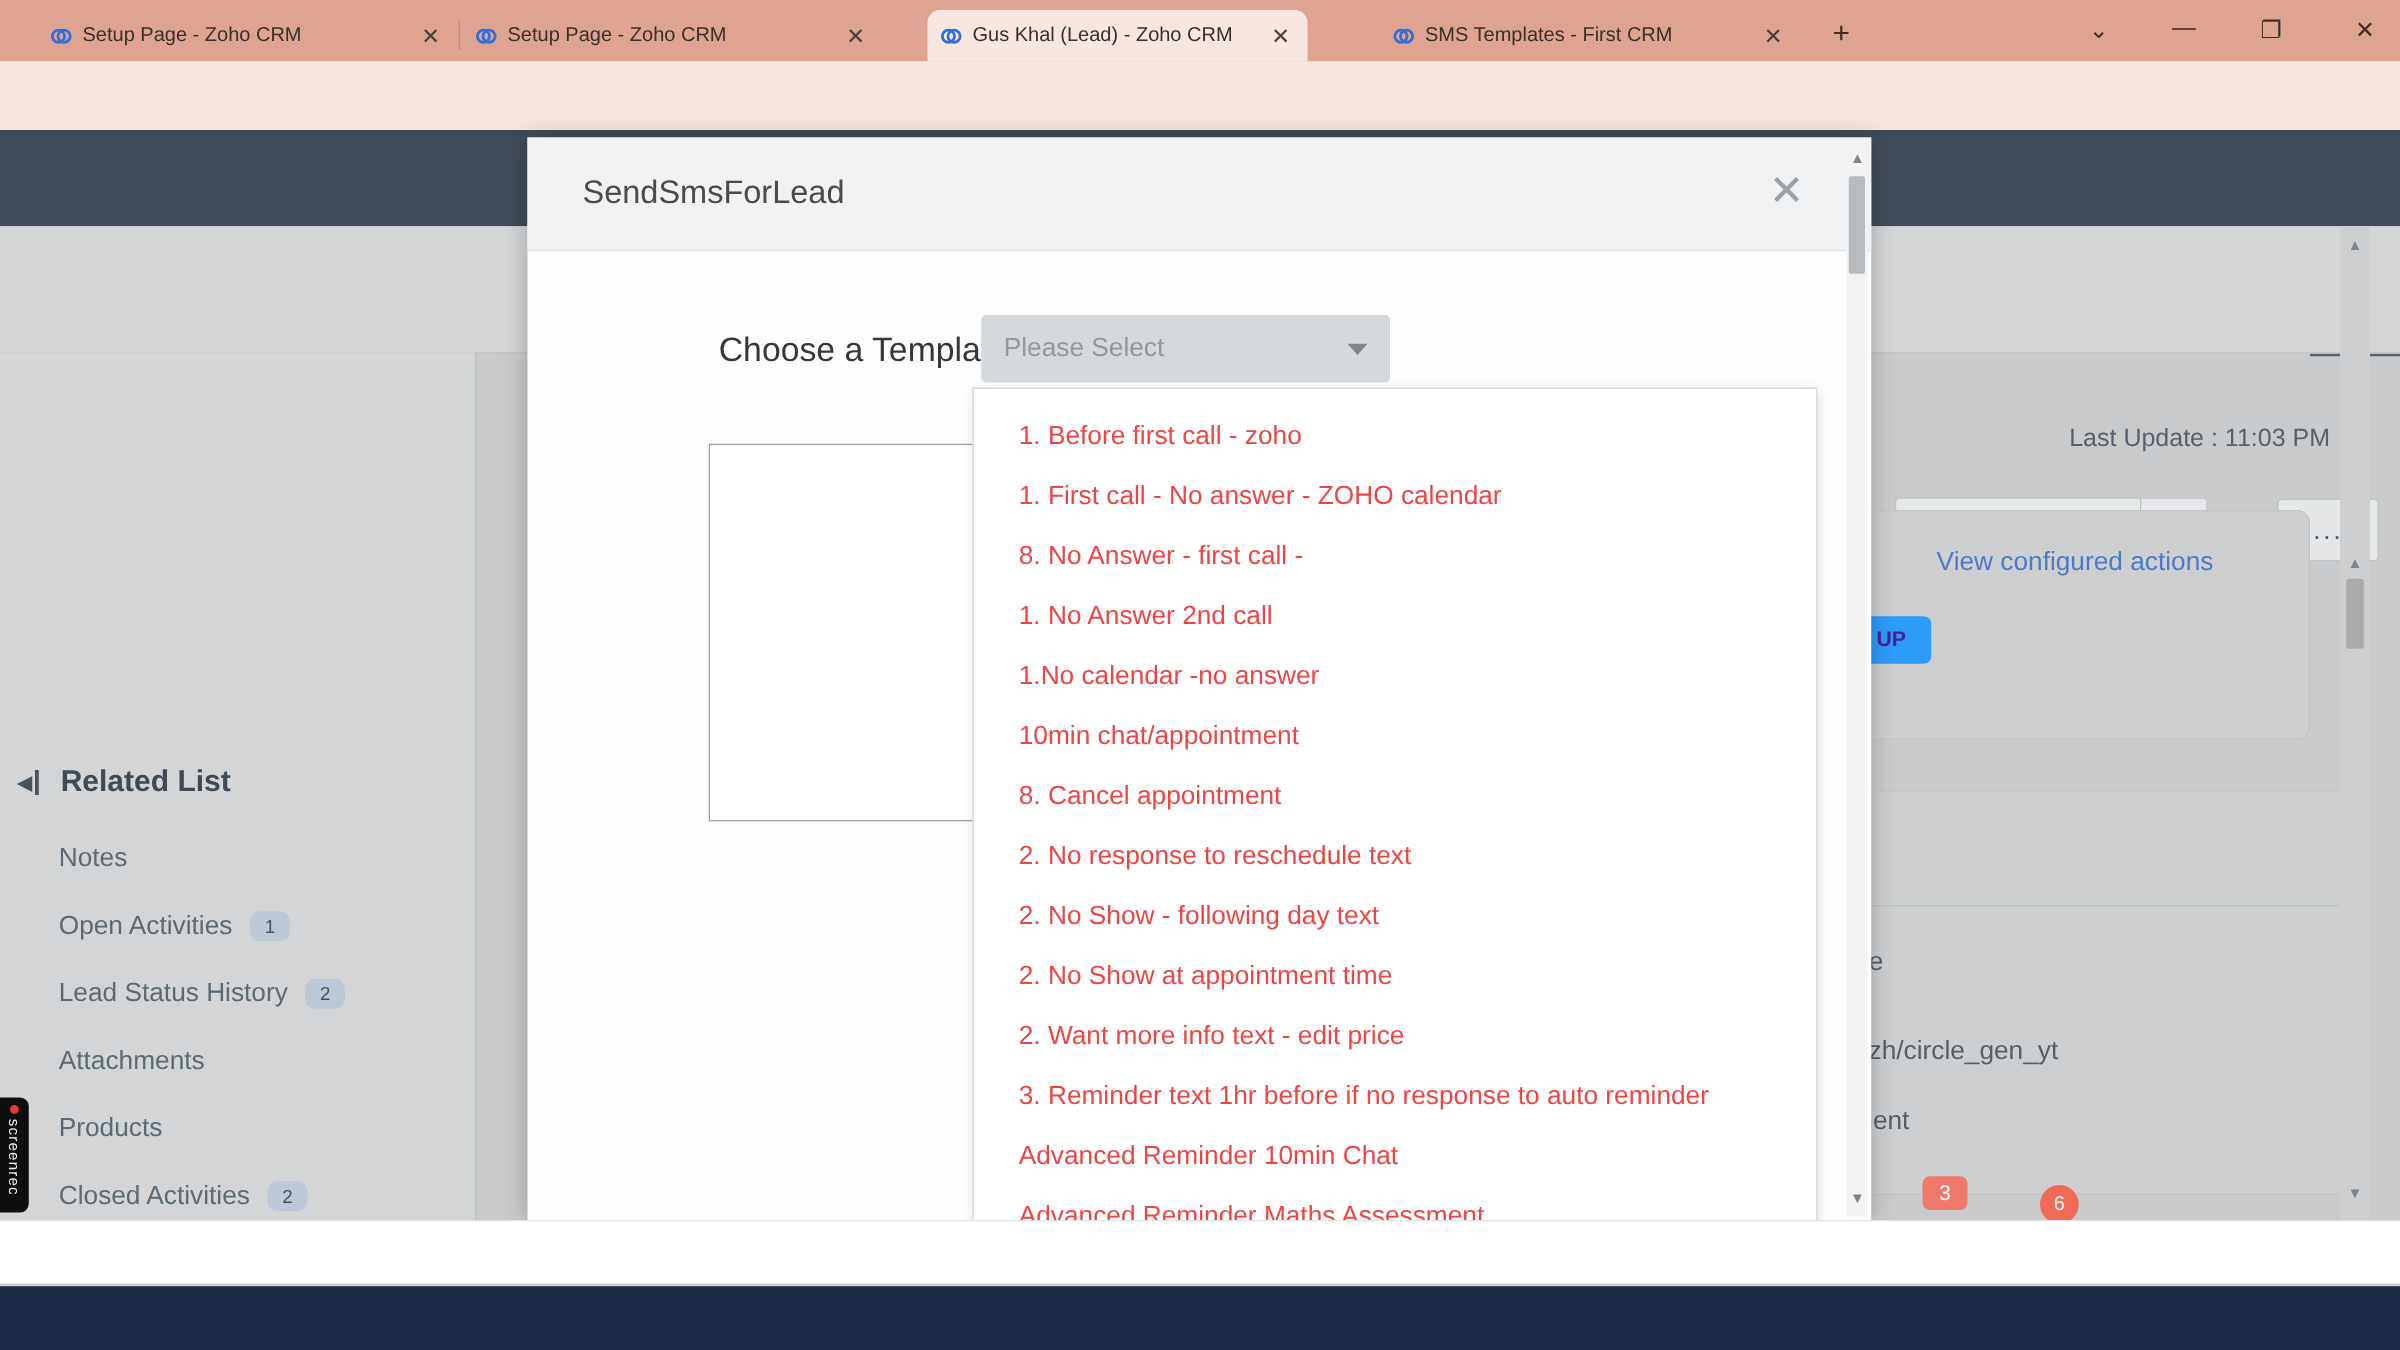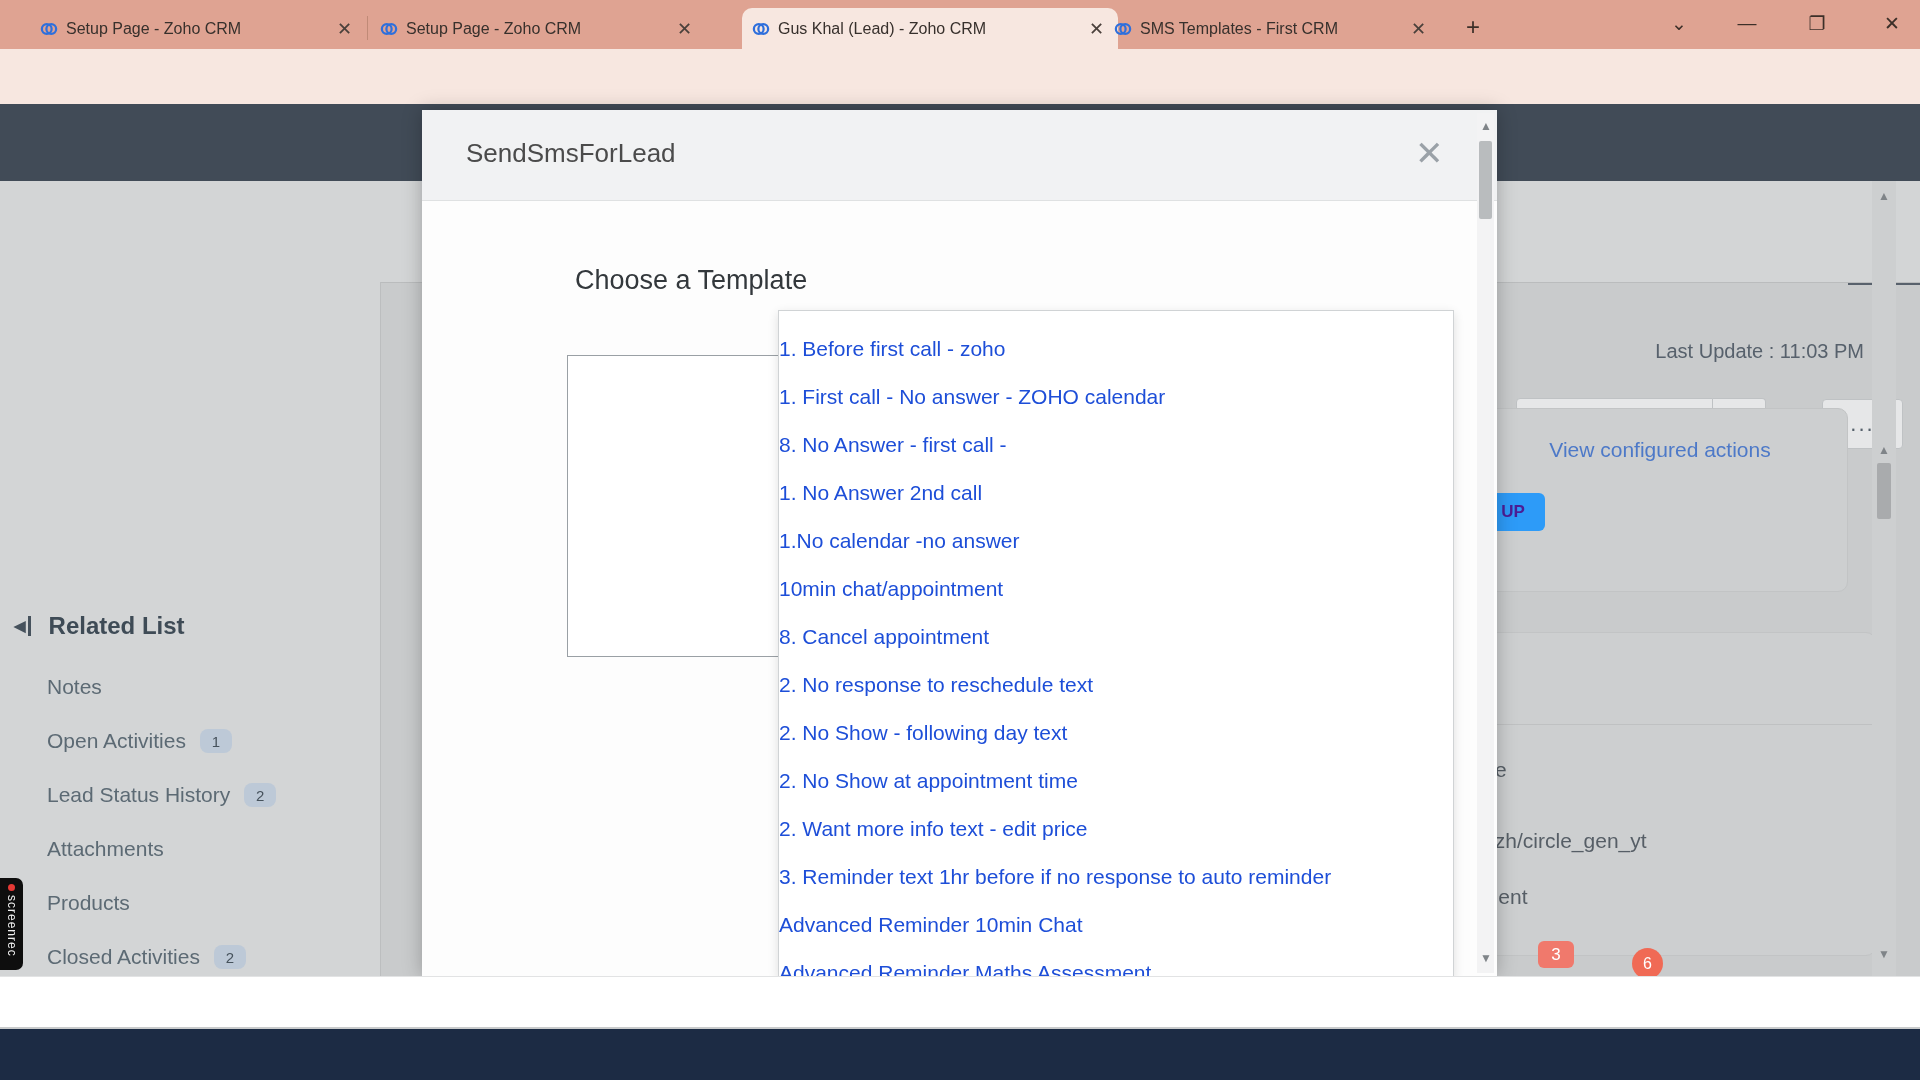--- a/index.html
+++ b/index.html
@@ -64,21 +64,21 @@
   #modalHead{left:0;top:0;width:1075px;height:90px;background:#f1f2f3;border-bottom:1px solid #dfe1e2;}
   #modalTitle{left:44px;top:28px;font-size:26px;color:#4b4b4b;}
   #modalClose{left:993px;top:26px;font-size:34px;color:#9aa1a7;line-height:34px;}
   #tplLabel{left:153px;top:155px;font-size:27px;color:#33383c;}
   #selectBox{left:363px;top:142px;width:327px;height:54px;background:#d5d9dc;border-radius:4px;
              display:flex;align-items:center;padding:0 18px;box-sizing:border-box;color:#91989e;font-size:21px;}
   #msgLabel{left:146px;top:301px;font-size:21px;color:#33383c;}
   #msgArea{left:145px;top:245px;width:480px;height:300px;background:#fff;border:1px solid #9aa0a5;}
   #ddPanel{left:356px;top:200px;width:674px;height:666px;background:#fff;border:1px solid #d0d3d5;
            box-shadow:0 3px 10px rgba(0,0,0,.12);z-index:11;overflow:hidden;}
-  .ddItem{height:48px;display:flex;align-items:center;color:#1d4ed8;font-size:21px;
+  .ddItem{height:48px;display:flex;align-items:center;padding-left:36px;color:#ef4444;font-size:21px;
           white-space:nowrap;}
   #mscroll{left:1055px;top:3px;width:17px;height:860px;background:#f3f3f4;z-index:12;}
   #mthumb{left:2px;top:28px;width:13px;height:78px;background:#b9bcbe;border-radius:2px;}
   
   #chatbar{left:0;top:976px;width:1920px;height:50px;background:#ffffff;border-top:1px solid #e2e3e4;z-index:20;}
   
   #screenrec{left:0;top:878px;width:23px;height:92px;background:#0e0e0e;border-radius:0 7px 7px 0;z-index:25;
              display:flex;flex-direction:column;align-items:center;padding-top:6px;box-sizing:border-box;}
   #screenrec .dot{width:7px;height:7px;border-radius:50%;background:#e53935;margin-bottom:4px;}
   #screenrec .vt{writing-mode:vertical-rl;color:#f0f0f0;font-size:12px;letter-spacing:1px;}
@@ -100,21 +100,21 @@
   </div>
   <div class="abs tabsep" style="left:367px;"></div>
   <div class="abs tab" style="left:370px;width:336px;">
     <svg width="18" height="18" viewBox="0 0 24 24">
           <circle cx="9" cy="12" r="6.5" fill="none" stroke="#2e6fdc" stroke-width="3"></circle>
           <circle cx="15" cy="12" r="6.5" fill="none" stroke="#2e6fdc" stroke-width="3"></circle>
         </svg>
     <span class="title">Setup Page - Zoho CRM</span>
     <span class="x">✕</span>
   </div>
-  <div class="abs tab active" style="left:742px;width:376px;">
+  <div class="abs tab active" style="left:742px;width:304px;">
     <svg width="18" height="18" viewBox="0 0 24 24">
           <circle cx="9" cy="12" r="6.5" fill="none" stroke="#2e6fdc" stroke-width="3"></circle>
           <circle cx="15" cy="12" r="6.5" fill="none" stroke="#2e6fdc" stroke-width="3"></circle>
         </svg>
     <span class="title">Gus Khal (Lead) - Zoho CRM</span>
     <span class="x">✕</span>
   </div>
   <div class="abs tab" style="left:1104px;width:336px;">
     <svg width="18" height="18" viewBox="0 0 24 24">
           <circle cx="9" cy="12" r="6.5" fill="none" stroke="#2e6fdc" stroke-width="3"></circle>
@@ -302,20 +302,24 @@
   <div class="abs chatBadge3">3</div>
   <div class="abs chatBadge6">6</div>
 </div>
 
 <div class="abs" id="modal">
   <div class="abs" id="modalHead">
     <div class="abs" id="modalTitle">SendSmsForLead</div>
     <div class="abs" id="modalClose">✕</div>
   </div>
   <div class="abs" id="tplLabel">Choose a Template</div>
+  <div class="abs" id="selectBox">
+    <span style="flex:1;">Please Select</span>
+    <span style="width:0;height:0;border-left:8px solid transparent;border-right:8px solid transparent;border-top:9px solid #7e868d;"></span>
+  </div>
   <div class="abs" id="msgLabel">Message Content:</div>
   <div class="abs" id="msgArea"></div>
   <div class="abs" id="ddPanel">
     <div style="height:14px;"></div>
     <div class="ddItem">1. Before first call - zoho</div>
     <div class="ddItem">1. First call - No answer - ZOHO calendar</div>
     <div class="ddItem">8. No Answer - first call -</div>
     <div class="ddItem">1. No Answer 2nd call</div>
     <div class="ddItem">1.No calendar -no answer</div>
     <div class="ddItem">10min chat/appointment</div>

